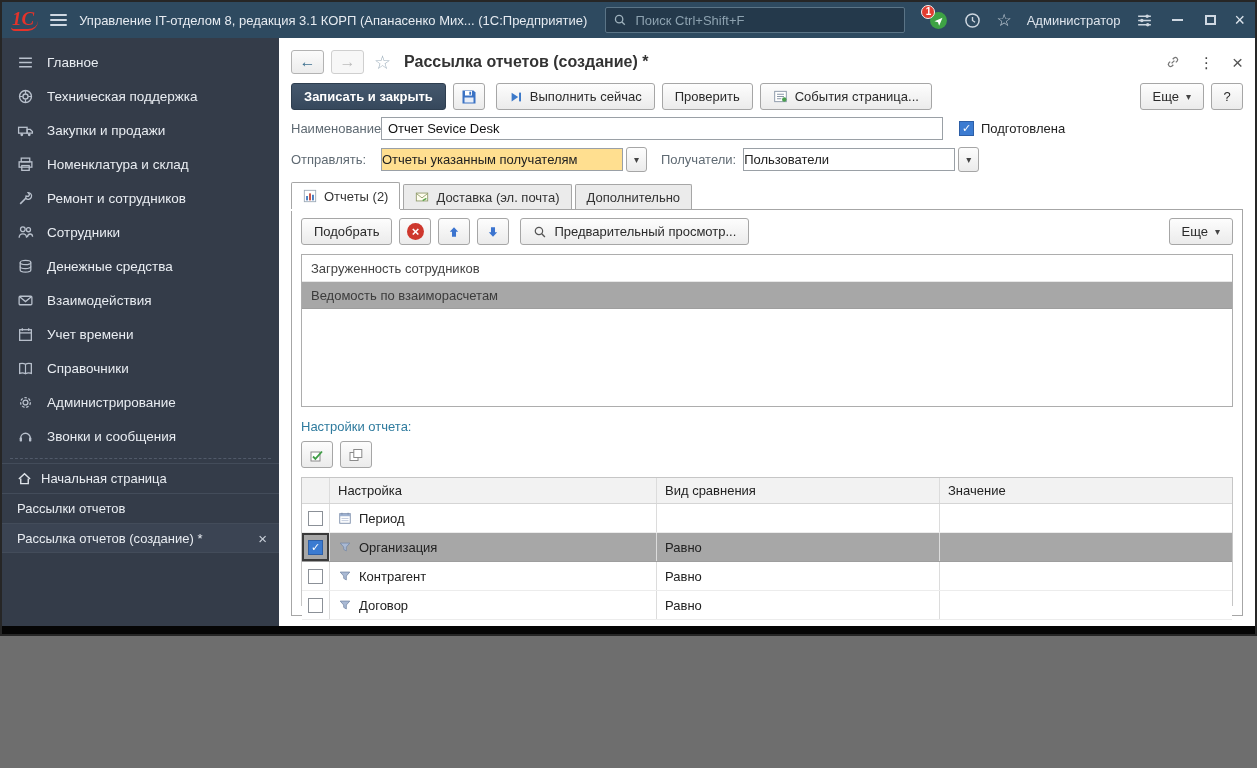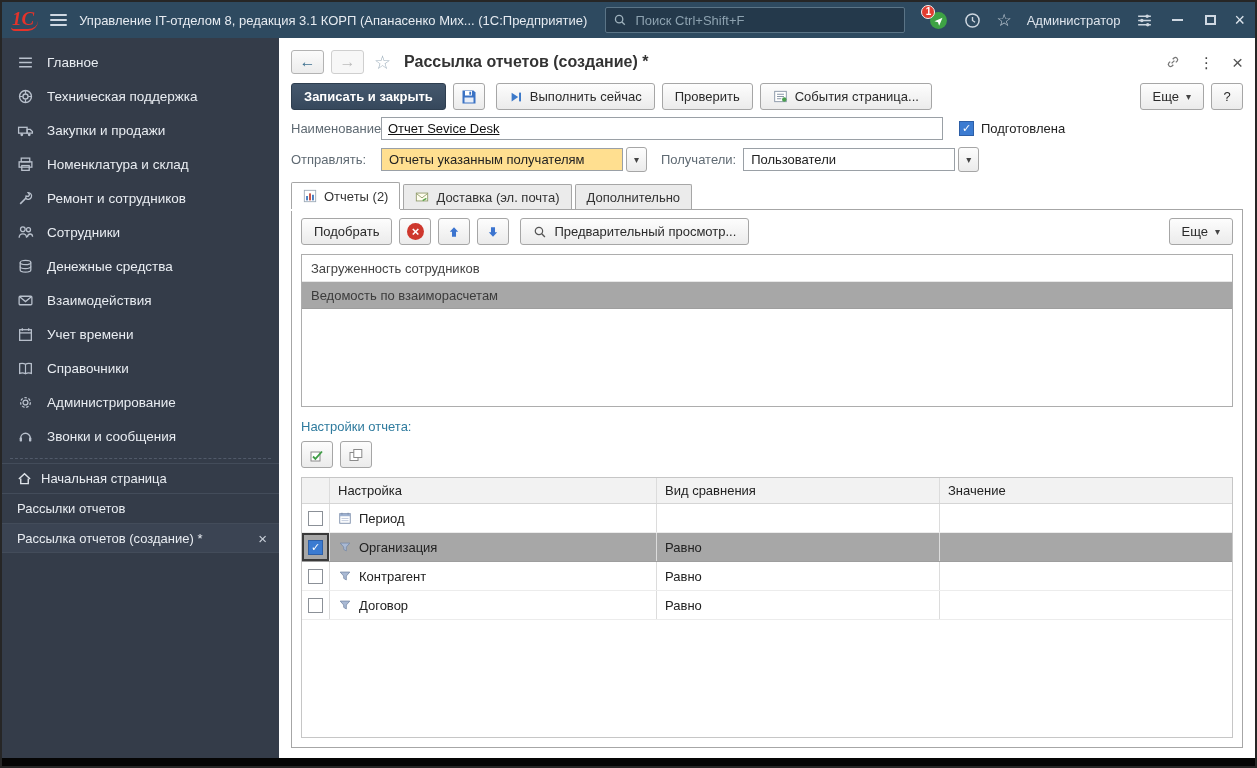--- a/index.html
+++ b/index.html
@@ -1,19 +1,19 @@
 <!DOCTYPE html>
 <html><head>
 <meta charset="utf-8">
 <style>
   * { box-sizing: border-box; }
   html,body { margin:0; padding:0; }
   body { background:#6e6e6e; font-family:"Liberation Sans","DejaVu Sans",sans-serif; }
 
-  .window { width:1257px; height:768px; border:2px solid #262626; background:#fff;
+  .window { width:1257px; height:636px; border:2px solid #262626; background:#fff;
             display:flex; flex-direction:column; font-size:13px; color:#222; overflow:hidden; }
 
   
   .titlebar { flex:0 0 36px; background:#2e4a60; display:flex; align-items:center;
               padding:0 10px 0 9px; gap:12px; color:#dde4ec; }
   .logo { color:#e5332a; font-weight:bold; font-size:19px; line-height:1; font-style:italic;
           font-family:"Liberation Serif","DejaVu Serif",serif;
           border-bottom:2px solid #e5332a; border-radius:0 0 10px 4px; padding:0 4px 1px 1px; }
   .burger { display:flex; flex-direction:column; gap:3px; width:17px; }
   .burger span { height:2px; background:#cfd8e2; border-radius:1px; }
@@ -76,28 +76,28 @@
   .btn.primary { background:linear-gradient(#45586d,#36485c); border-color:#2e3e4f;
                  color:#fff; font-weight:bold; }
   .btn.icon-only { width:32px; padding:0; justify-content:center; }
   .caret { display:inline-block; font-size:10px; color:#444; }
   .right-cluster { margin-left:auto; display:flex; gap:7px; }
 
   .form-row { display:flex; align-items:center; margin-top:7px; flex:none; }
   .flabel { width:90px; flex:none; color:#5f6a73; }
   .inp { height:23px; border:1px solid #9aa0a6; padding:0 6px; font-size:13px;
          font-family:inherit; color:#111; }
-  .name-inp { width:562px;text-decoration:underline; }
+  .name-inp { width:562px; }
   .cb { width:15px; height:15px; border:1px solid #8b9097; background:#fff; display:inline-flex;
         align-items:center; justify-content:center; flex:none; font-size:11px; line-height:1; }
   .cb.checked { background:#3b7bd1; border-color:#2d5fa7; color:#fff; font-weight:bold; }
   .cb-row { display:flex; align-items:center; gap:7px; margin-left:16px; }
   .combo { display:flex; align-items:center; }
   .combo-text { height:23px; border:1px solid #9aa0a6; display:flex; align-items:center;
-                padding:0 7px; background:#fff; white-space:nowrap; overflow:hidden; }
+                padding:0 0; background:#fff; white-space:nowrap; overflow:hidden; }
   .combo-text.hl { background:#ffdf90; }
   .combo-btn { width:21px; height:25px; margin-left:3px; border:1px solid #a6a6a6; border-radius:3px;
                background:linear-gradient(#fdfdfd,#ebebeb); display:flex; align-items:center;
                justify-content:center; font-size:10px; color:#444; }
   .send-w { width:242px; }
   .recip-w { width:212px; }
   .recip-label { color:#5f6a73; margin:0 7px 0 14px; }
 
   .tabs { display:flex; align-items:flex-end; margin-top:10px; flex:none; position:relative; z-index:2; }
   .tab { height:25px; padding:0 11px; border:1px solid #a6a6a6; border-bottom:none;

